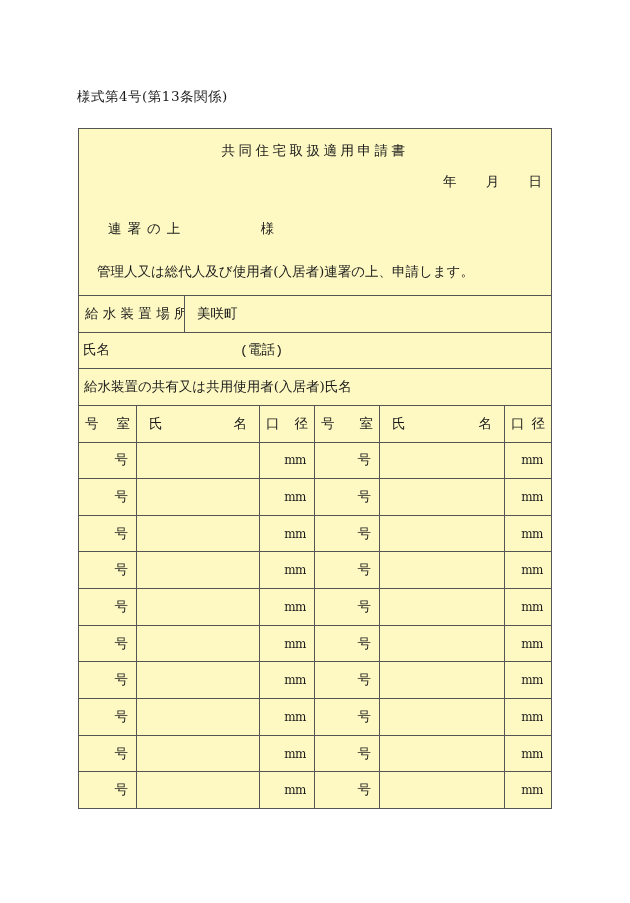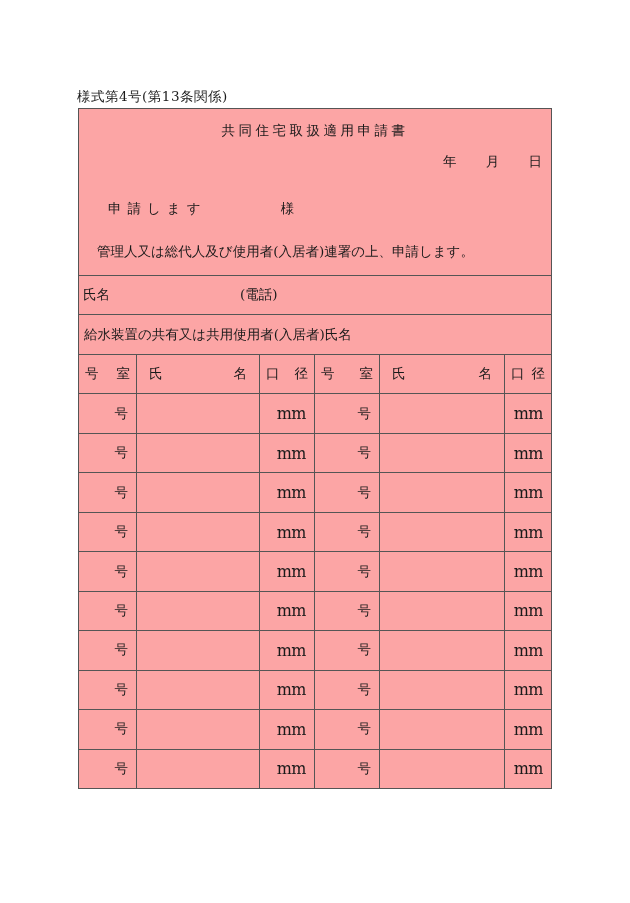--- a/index.html
+++ b/index.html
@@ -3,22 +3,22 @@
 <meta charset="utf-8">
 <style>
   html,body{margin:0;padding:0;background:#fff;}
   body{
     width:630px;height:903px;position:relative;
     font-family:"DejaVu Serif","Liberation Serif",serif;
     color:#1a1a1a;font-size:13.5px;
   }
   .form-number{position:absolute;left:77px;top:81px;letter-spacing:0.5px;margin-top:7px;}
   .formbox{
-    position:absolute;left:78px;top:108px;width:474px;height:681px;
-    border:1px solid #555;box-sizing:border-box;background:#fca5a5;
+    position:absolute;left:78px;top:128px;width:474px;height:681px;
+    border:1px solid #555;box-sizing:border-box;background:#fef9c3;
   }
   .top-section{position:relative;height:166px;}
   .title{position:absolute;top:13px;left:0;width:100%;text-align:center;
     letter-spacing:3.5px;font-size:13.5px;}
   .date-line{position:absolute;top:44px;right:9px;white-space:nowrap;}
   .date-line span{display:inline-block;}
   .date-line span + span{margin-left:25px;}
   .addressee-line{position:absolute;top:91px;left:29px;white-space:nowrap;}
   .addressee{letter-spacing:6px;}
   .honorific{margin-left:70px;}
@@ -31,50 +31,58 @@
     border-right:1px solid #555;overflow:hidden;white-space:nowrap;}
   .cell.last{border-right:none;}
   .w-label{width:106px;}
   .w-rest{flex:1;}
   .c1{width:58px;} .c2{width:123px;} .c3{width:55px;}
   .c4{width:65px;} .c5{width:125px;} .c6{flex:1;}
   .just{display:block;width:100%;text-align:justify;text-align-last:justify;}
   .pad-num{padding:0 6px;}
   .pad-name{padding:0 12px;}
   .num-cell{justify-content:flex-end;padding-right:8px;}
-  .dia{font-size:16px;letter-spacing:-0.5px;}
+  .dia{font-size:12px;letter-spacing:-0.5px;}
   .loc-value{padding-left:12px;}
   .mgr-label{padding-left:3px;letter-spacing:-0.6px;}
   .mgr-value{padding-left:4px;text-align:right;}
-  .phone-label{margin-left:130px;}
+  .phone-label{margin-left:130px;font-family:Liberation Mono, monospace;}
   .heading-cell{padding-left:5px;}
 </style>
 </head>
 <body>
 
 <div class="form-number">様式第4号(第13条関係)</div>
 
 <div class="formbox">
 
   <div class="top-section">
     <div class="title">共同住宅取扱適用申請書</div>
     <div class="date-line">
       <span>年</span>
       <span>月</span>
       <span>日</span>
     </div>
     <div class="addressee-line">
-      <span class="addressee">申請します</span>
+      <span class="addressee">連署の上</span>
       <span class="honorific">様</span>
     </div>
     <div class="statement">管理人又は総代人及び使用者(入居者)連署の上、申請します。</div>
   </div>
 
   <div class="rows">
 
+    <div class="row">
+      <div class="cell w-label pad-num">
+        <span class="just">給 水 装 置 場 所</span>
+      </div>
+      <div class="cell w-rest last loc-value">
+        <span>美咲町</span>
+      </div>
+    </div>
 
     <div class="row">
       <div class="cell w-rest last mgr-value">
         <span>氏名</span>
         <span class="phone-label">(電話)</span>
       </div>
     </div>
 
     <div class="row">
       <div class="cell w-rest last heading-cell">

